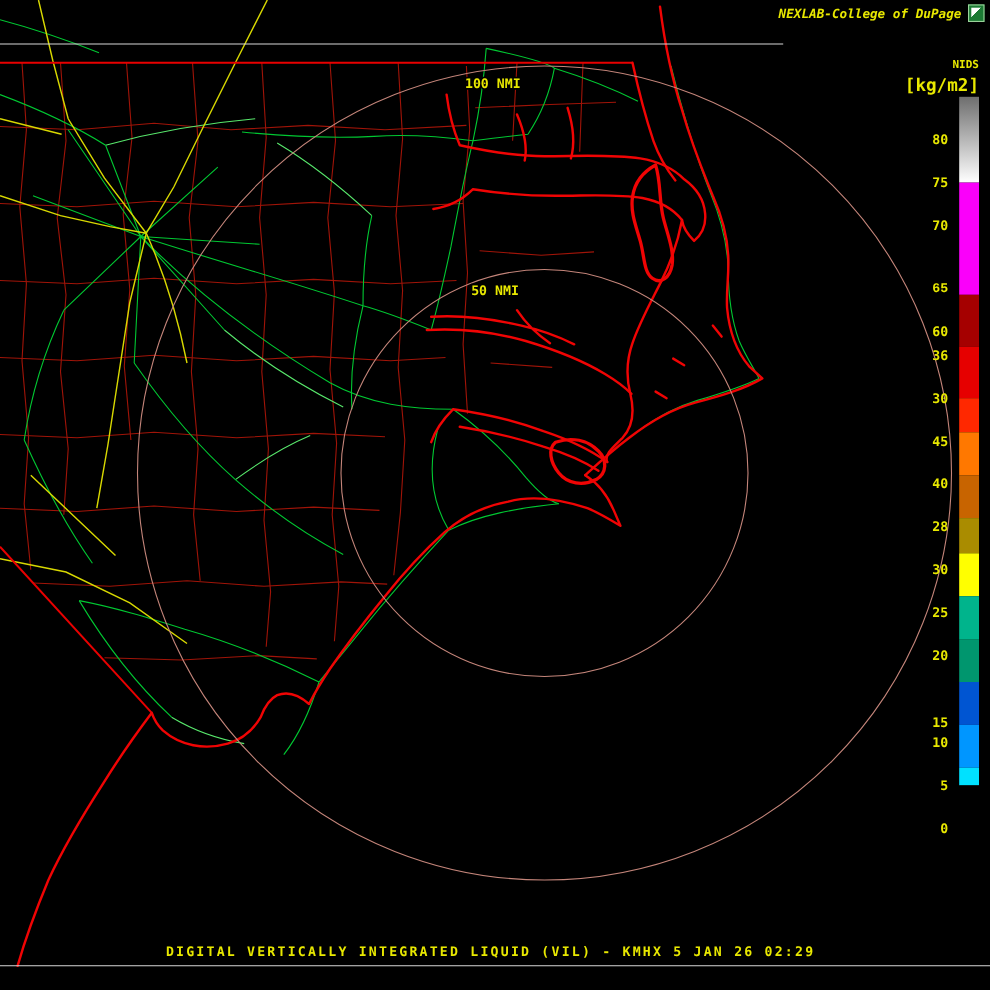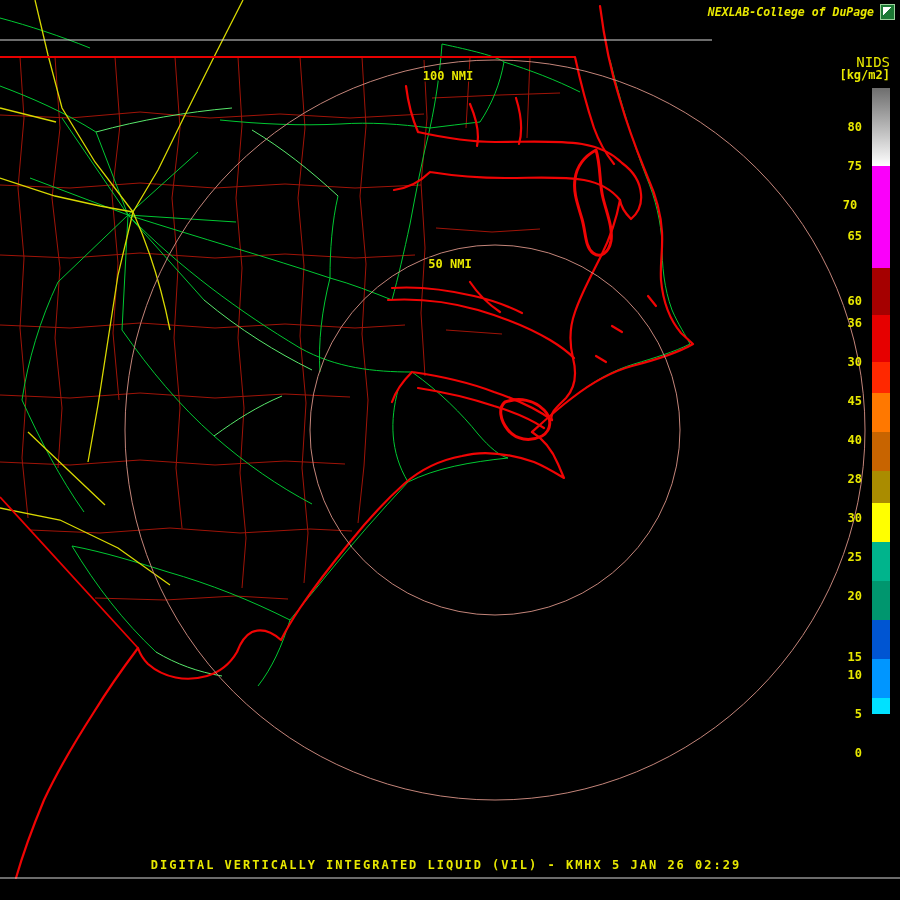--- a/index.html
+++ b/index.html
@@ -5,23 +5,23 @@
   html,body{margin:0;padding:0;background:#000;}
   body{width:900px;height:900px;position:relative;overflow:hidden;
        font-family:"DejaVu Sans Mono","Liberation Mono",monospace;}
   
   .brand{position:absolute;top:5px;right:26px;color:#e8e800;font-size:11.5px;
          font-weight:bold;letter-spacing:0;white-space:nowrap;font-style:italic;}
   .cod-logo{position:absolute;top:4px;right:5px;width:15px;height:16px;
             background:#1c7a34;border:1px solid #9ad19a;box-sizing:border-box;}
   .cod-logo::after{content:"";position:absolute;left:2px;top:2px;width:9px;height:10px;
             background:linear-gradient(135deg,#ffffff 45%,#1c7a34 45%);}
-  .cb-title{position:absolute;top:54px;right:10px;color:#e8e800;font-size:14px;
-            font-weight:normal;text-align:right;padding-left:16px;}
-  .cb-units{position:absolute;top:68px;right:10px;color:#e8e800;font-size:12px;
+  .cb-title{position:absolute;top:54px;right:10px;color:#e8e800;font-size:10px;
+            font-weight:bold;text-align:right;padding-left:16px;}
+  .cb-units{position:absolute;top:68px;right:10px;color:#e8e800;font-size:16px;
             font-weight:bold;text-align:right;}
   
   #cb-segments{position:absolute;left:872px;top:0;width:18px;height:900px;}
   .cb-seg{position:absolute;left:0;width:18px;}
   #cb-ticks{position:absolute;left:838px;top:0;width:28px;height:784px;}
   .cb-tick{position:absolute;right:4px;width:24px;text-align:right;color:#e8e800;
            font-size:12px;font-weight:bold;line-height:14px;}
   
   .footer-title{position:absolute;top:858px;left:0;width:892px;text-align:center;
                 color:#e8e800;font-size:12px;font-weight:bold;letter-spacing:2px;
@@ -117,22 +117,22 @@
     <div class="cb-seg" style="top: 541.689px; height: 39.1111px; background: rgb(0, 180, 140);"></div>
     <div class="cb-seg" style="top: 580.8px; height: 39.1111px; background: rgb(0, 150, 110);"></div>
     <div class="cb-seg" style="top: 619.911px; height: 39.1111px; background: rgb(0, 85, 210);"></div>
     <div class="cb-seg" style="top: 659.022px; height: 39.1111px; background: rgb(0, 150, 255);"></div>
     <div class="cb-seg" style="top: 698.133px; height: 15.6444px; background: rgb(0, 225, 255);"></div>
     <div class="cb-seg" style="top: 713.778px; height: 78.2222px; background: rgb(0, 0, 0);"></div>
   </div>
 <div id="cb-ticks">
     <div class="cb-tick" style="top: 120.111px;">80</div>
     <div class="cb-tick" style="top: 159.222px;">75</div>
-    <div class="cb-tick" style="top: 198.333px; text-align: center;">70</div>
-    <div class="cb-tick" style="top: 229px;">65</div>
+    <div class="cb-tick" style="top: 198.333px;">70</div>
+    <div class="cb-tick" style="top: 255px; font-family: Liberation Mono, monospace;">65</div>
     <div class="cb-tick" style="top: 294px;">60</div>
     <div class="cb-tick" style="top: 315.667px;">36</div>
     <div class="cb-tick" style="top: 354.778px;">30</div>
     <div class="cb-tick" style="top: 393.889px;">45</div>
     <div class="cb-tick" style="top: 433px;">40</div>
     <div class="cb-tick" style="top: 472.111px;">28</div>
     <div class="cb-tick" style="top: 511.222px;">30</div>
     <div class="cb-tick" style="top: 550.333px;">25</div>
     <div class="cb-tick" style="top: 589.444px;">20</div>
     <div class="cb-tick" style="top: 650px;">15</div>

